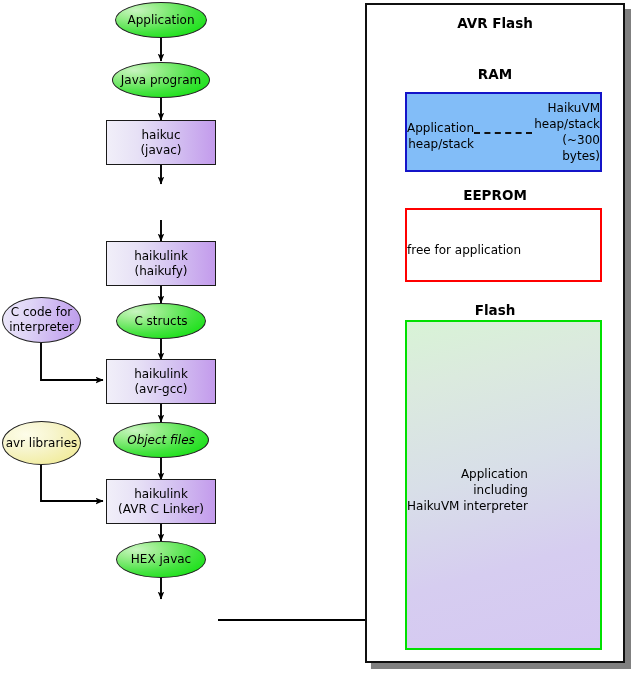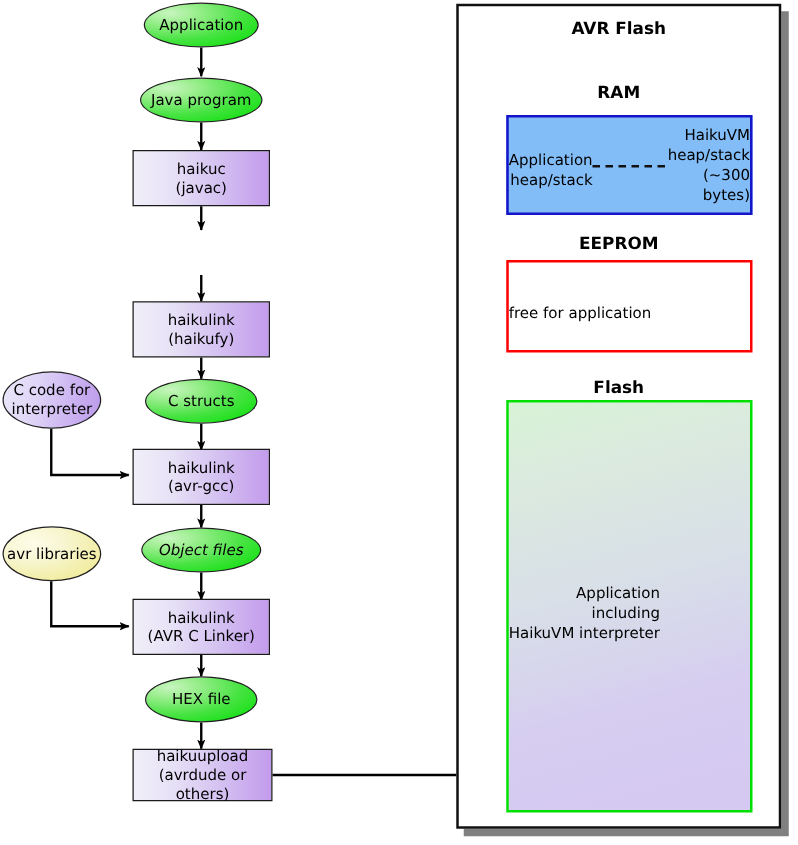--- a/index.html
+++ b/index.html
@@ -175,27 +175,23 @@
   <div class="node ellipse green" style="left:113px; top:422px; width:96px; height:36px;font-style:italic;">
     <span>Object files</span>
   </div>
 
   <div class="node rect" style="left:106px; top:479px; width:110px; height:45px;">
     <span>haikulink
 (AVR C Linker)</span>
   </div>
 
   <div class="node ellipse green" style="left:116px; top:541px; width:90px; height:37px;">
-    <span>HEX file</span>
-  </div>
-
-  <div class="node rect" style="left:106px; top:599px; width:112px; height:42px;">
-    <span>haikuupload
-(avrdude or others)</span>
-  </div>
+    <span>HEX javac</span>
+  </div>
+
 
   <div class="node ellipse purple" style="left:2px; top:297px; width:79px; height:46px;">
     <span>C code for
 interpreter</span>
   </div>
 
   <div class="node ellipse yellow" style="left:2px; top:421px; width:79px; height:44px;">
     <span>avr libraries</span>
   </div>
 

